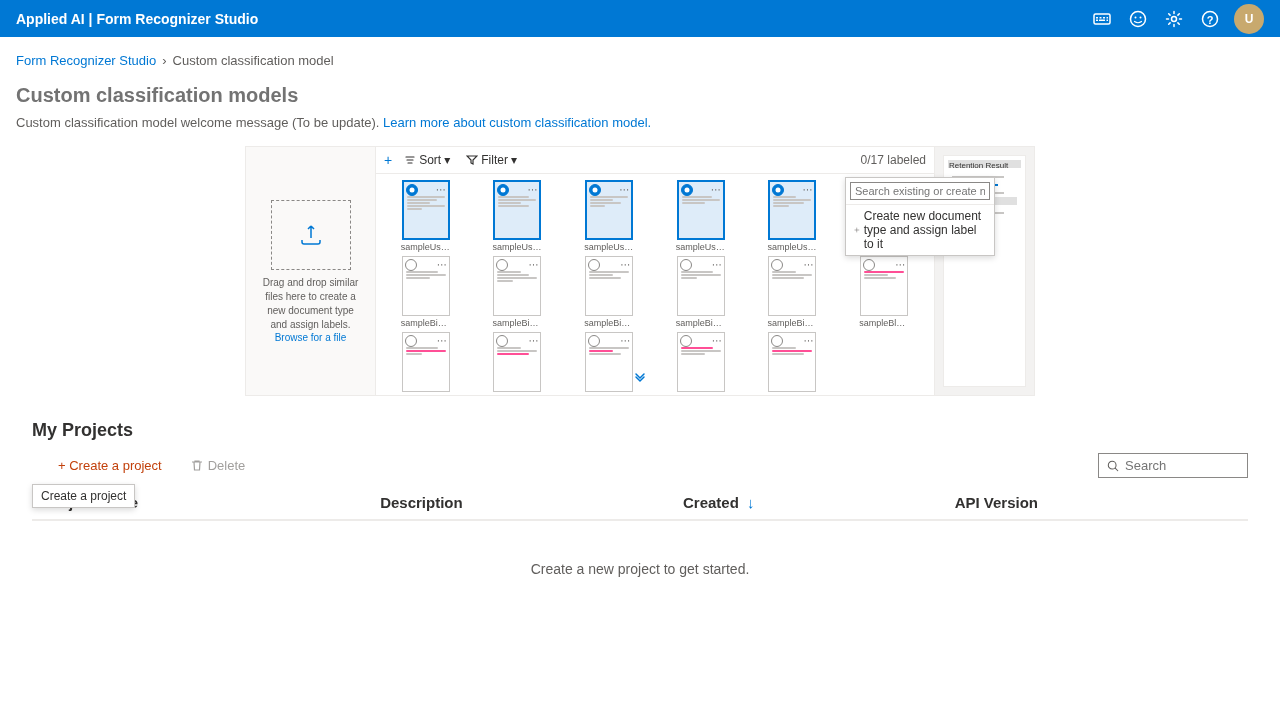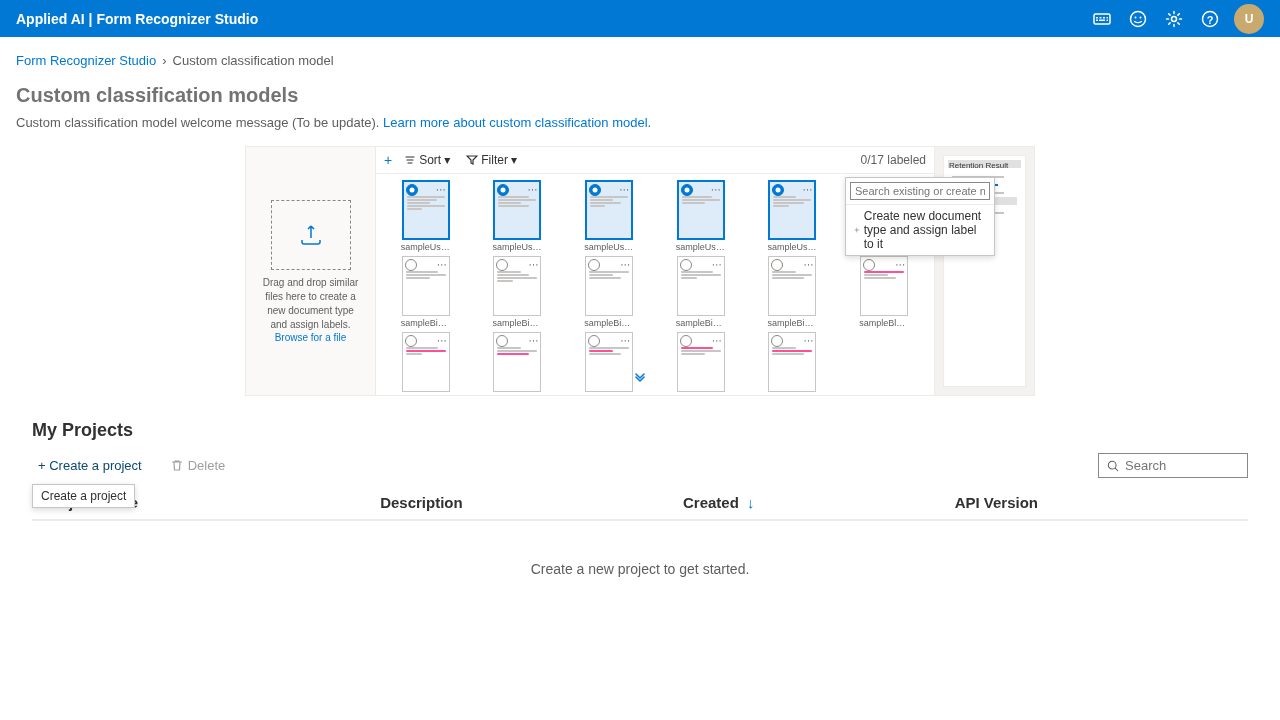--- a/index.html
+++ b/index.html
@@ -317,21 +317,21 @@
       align-items: center;
       gap: 4px;
       cursor: pointer;
       color: #323130;
       font-size: 13px;
       padding: 4px 6px;
       border: none;
       background: none;
     }
     .action-btn.disabled { color: #a19f9d; cursor: default; }
-    .action-btn.primary { color: #0c4a6e; }
+    .action-btn.primary { color: #c2410c; margin-left: 20px; }
 
     .tooltip-wrapper {
       position: relative;
       display: inline-block;
     }
     .tooltip-popup {
       position: absolute;
       top: 30px;
       left: 0;
       background: #fff;

